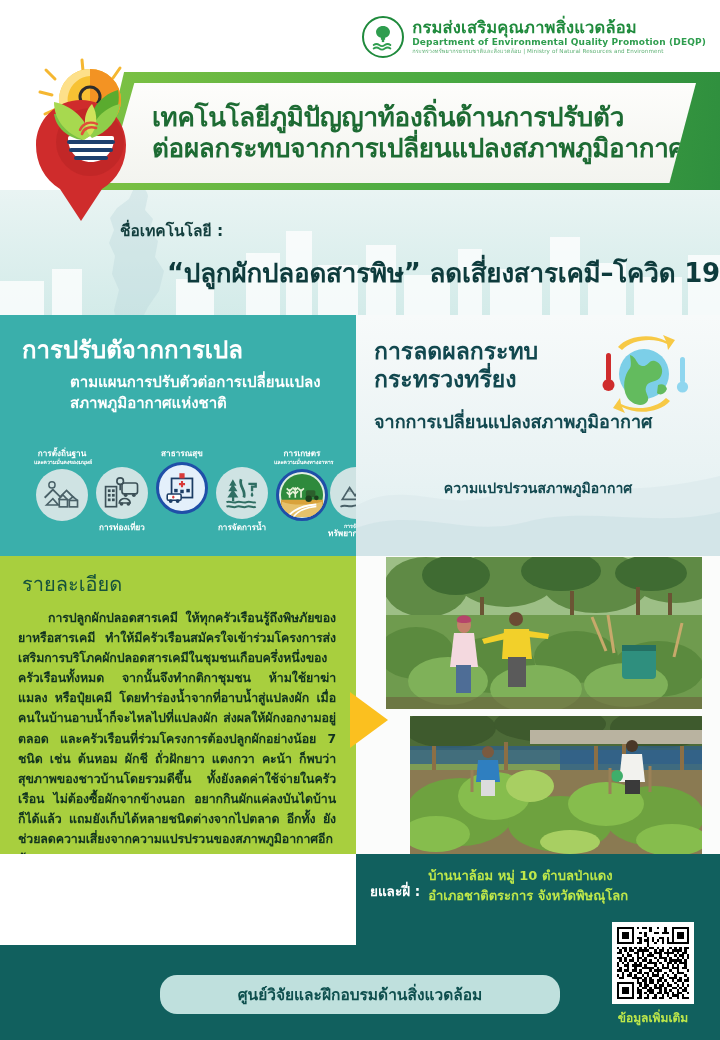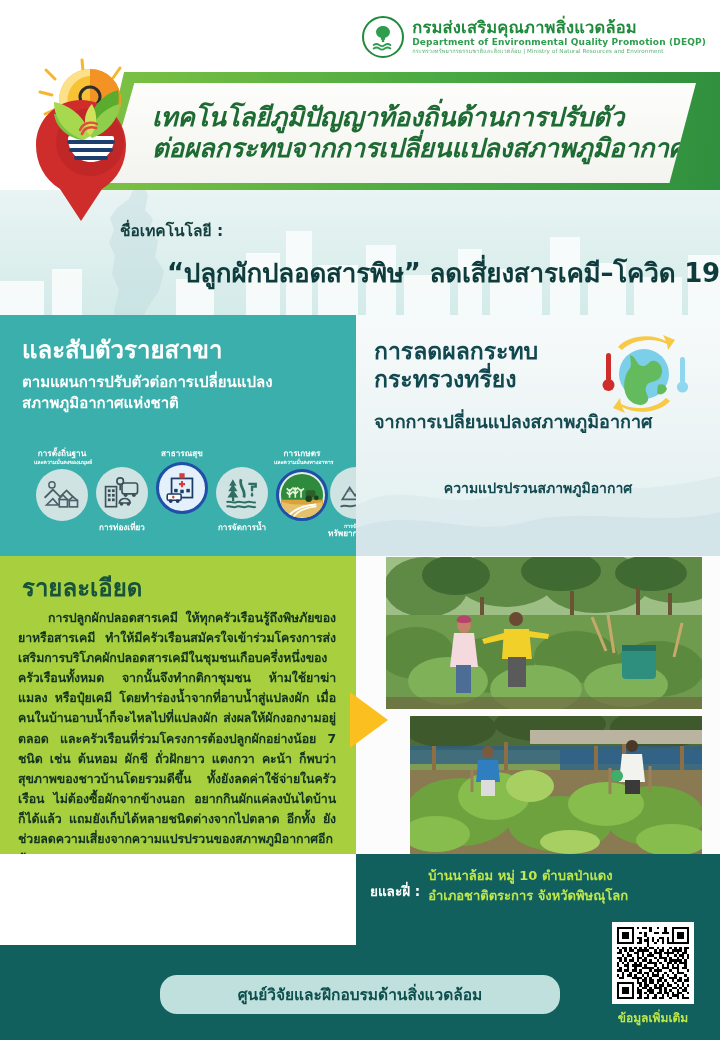--- a/index.html
+++ b/index.html
@@ -73,21 +73,21 @@
     left: 10px; top: 11px; right: 24px; bottom: 7px;
     background: linear-gradient(180deg, #fdfdfb 0%, #f3f4ef 100%);
     clip-path: polygon(4.8% 0, 100% 0, 95.5% 100%, 0% 100%);
     display: flex; flex-direction: column;
     justify-content: center;
     padding-left: 46px;
   }
   .title-line {
     font-size: 26px; font-weight: 700;
     color: #1d6b33; line-height: 1.2;
-    letter-spacing: -.3px; white-space: nowrap; font-style: italic;
+    letter-spacing: -.3px; white-space: nowrap;
   }
   .title-line.l2 { color: #1d6b33; }
 
   
   .bulb-logo {
     position: absolute;
     left: 24px; top: 52px;
     width: 140px; height: 180px;
     z-index: 6;
   }
@@ -127,21 +127,21 @@
     overflow: hidden;
   }
   .panel-left-head {
     position: absolute; left: 22px; top: 22px; right: 10px;
   }
   .pl-h1 {
     font-size: 24px; font-weight: 700; color: #ffffff; line-height: 1.15;
   }
   .pl-h2 {
     font-size: 15px; font-weight: 700; color: #ffffff;
-    line-height: 1.45; margin-top: 7px;
+    line-height: 1.45; margin-top: 7px; margin-left: 48px;
   }
 
   .sector-row {
     position: absolute;
     left: 0; top: 132px; width: 356px; height: 109px;
   }
   .sector {
     position: absolute;
     width: 56px;
     text-align: center;
@@ -192,21 +192,21 @@
 
   
   .details {
     position: absolute;
     left: 0; top: 556px;
     width: 356px; height: 389px;
     background: #a8cf3e;
   }
   .details-title {
     position: absolute; left: 22px; top: 12px;
-    font-size: 24px; font-weight: 700; color: #16523c;
+    font-size: 20px; font-weight: 400; color: #16523c;
   }
   .details-body {
     position: absolute;
     left: 18px; top: 52px;
     width: 318px;
     font-size: 12.4px;
     line-height: 1.62;
     color: #11331f;
     text-align: justify;
     text-indent: 30px;
@@ -388,21 +388,21 @@
         <rect x="52" y="50" width="30" height="46"></rect>
         <rect x="176" y="60" width="38" height="36"></rect>
       </g>
     </svg>
     <div class="tech-label">ชื่อเทคโนโลยี :</div>
     <div class="tech-name">“ปลูกผักปลอดสารพิษ” ลดเสี่ยงสารเคมี–โควิด 19</div>
   </div>
 
   <div class="panel-left">
     <div class="panel-left-head">
-      <div class="pl-h1">และสับตัวรายสาขา</div>
+      <div class="pl-h1">การปรับตัจากการเปล</div>
       <div class="pl-h2">ตามแผนการปรับตัวต่อการเปลี่ยนแปลง</div>
       <div class="pl-h2" style="margin-top:0">สภาพภูมิอากาศแห่งชาติ</div>
     </div>
 
     <div class="sector-row">
 
       <div class="sector top" style="left:6px; top:2px;">
         <div class="cap">
           <span>การตั้งถิ่นฐาน</span>
           <small>และความมั่นคงของมนุษย์</small>

